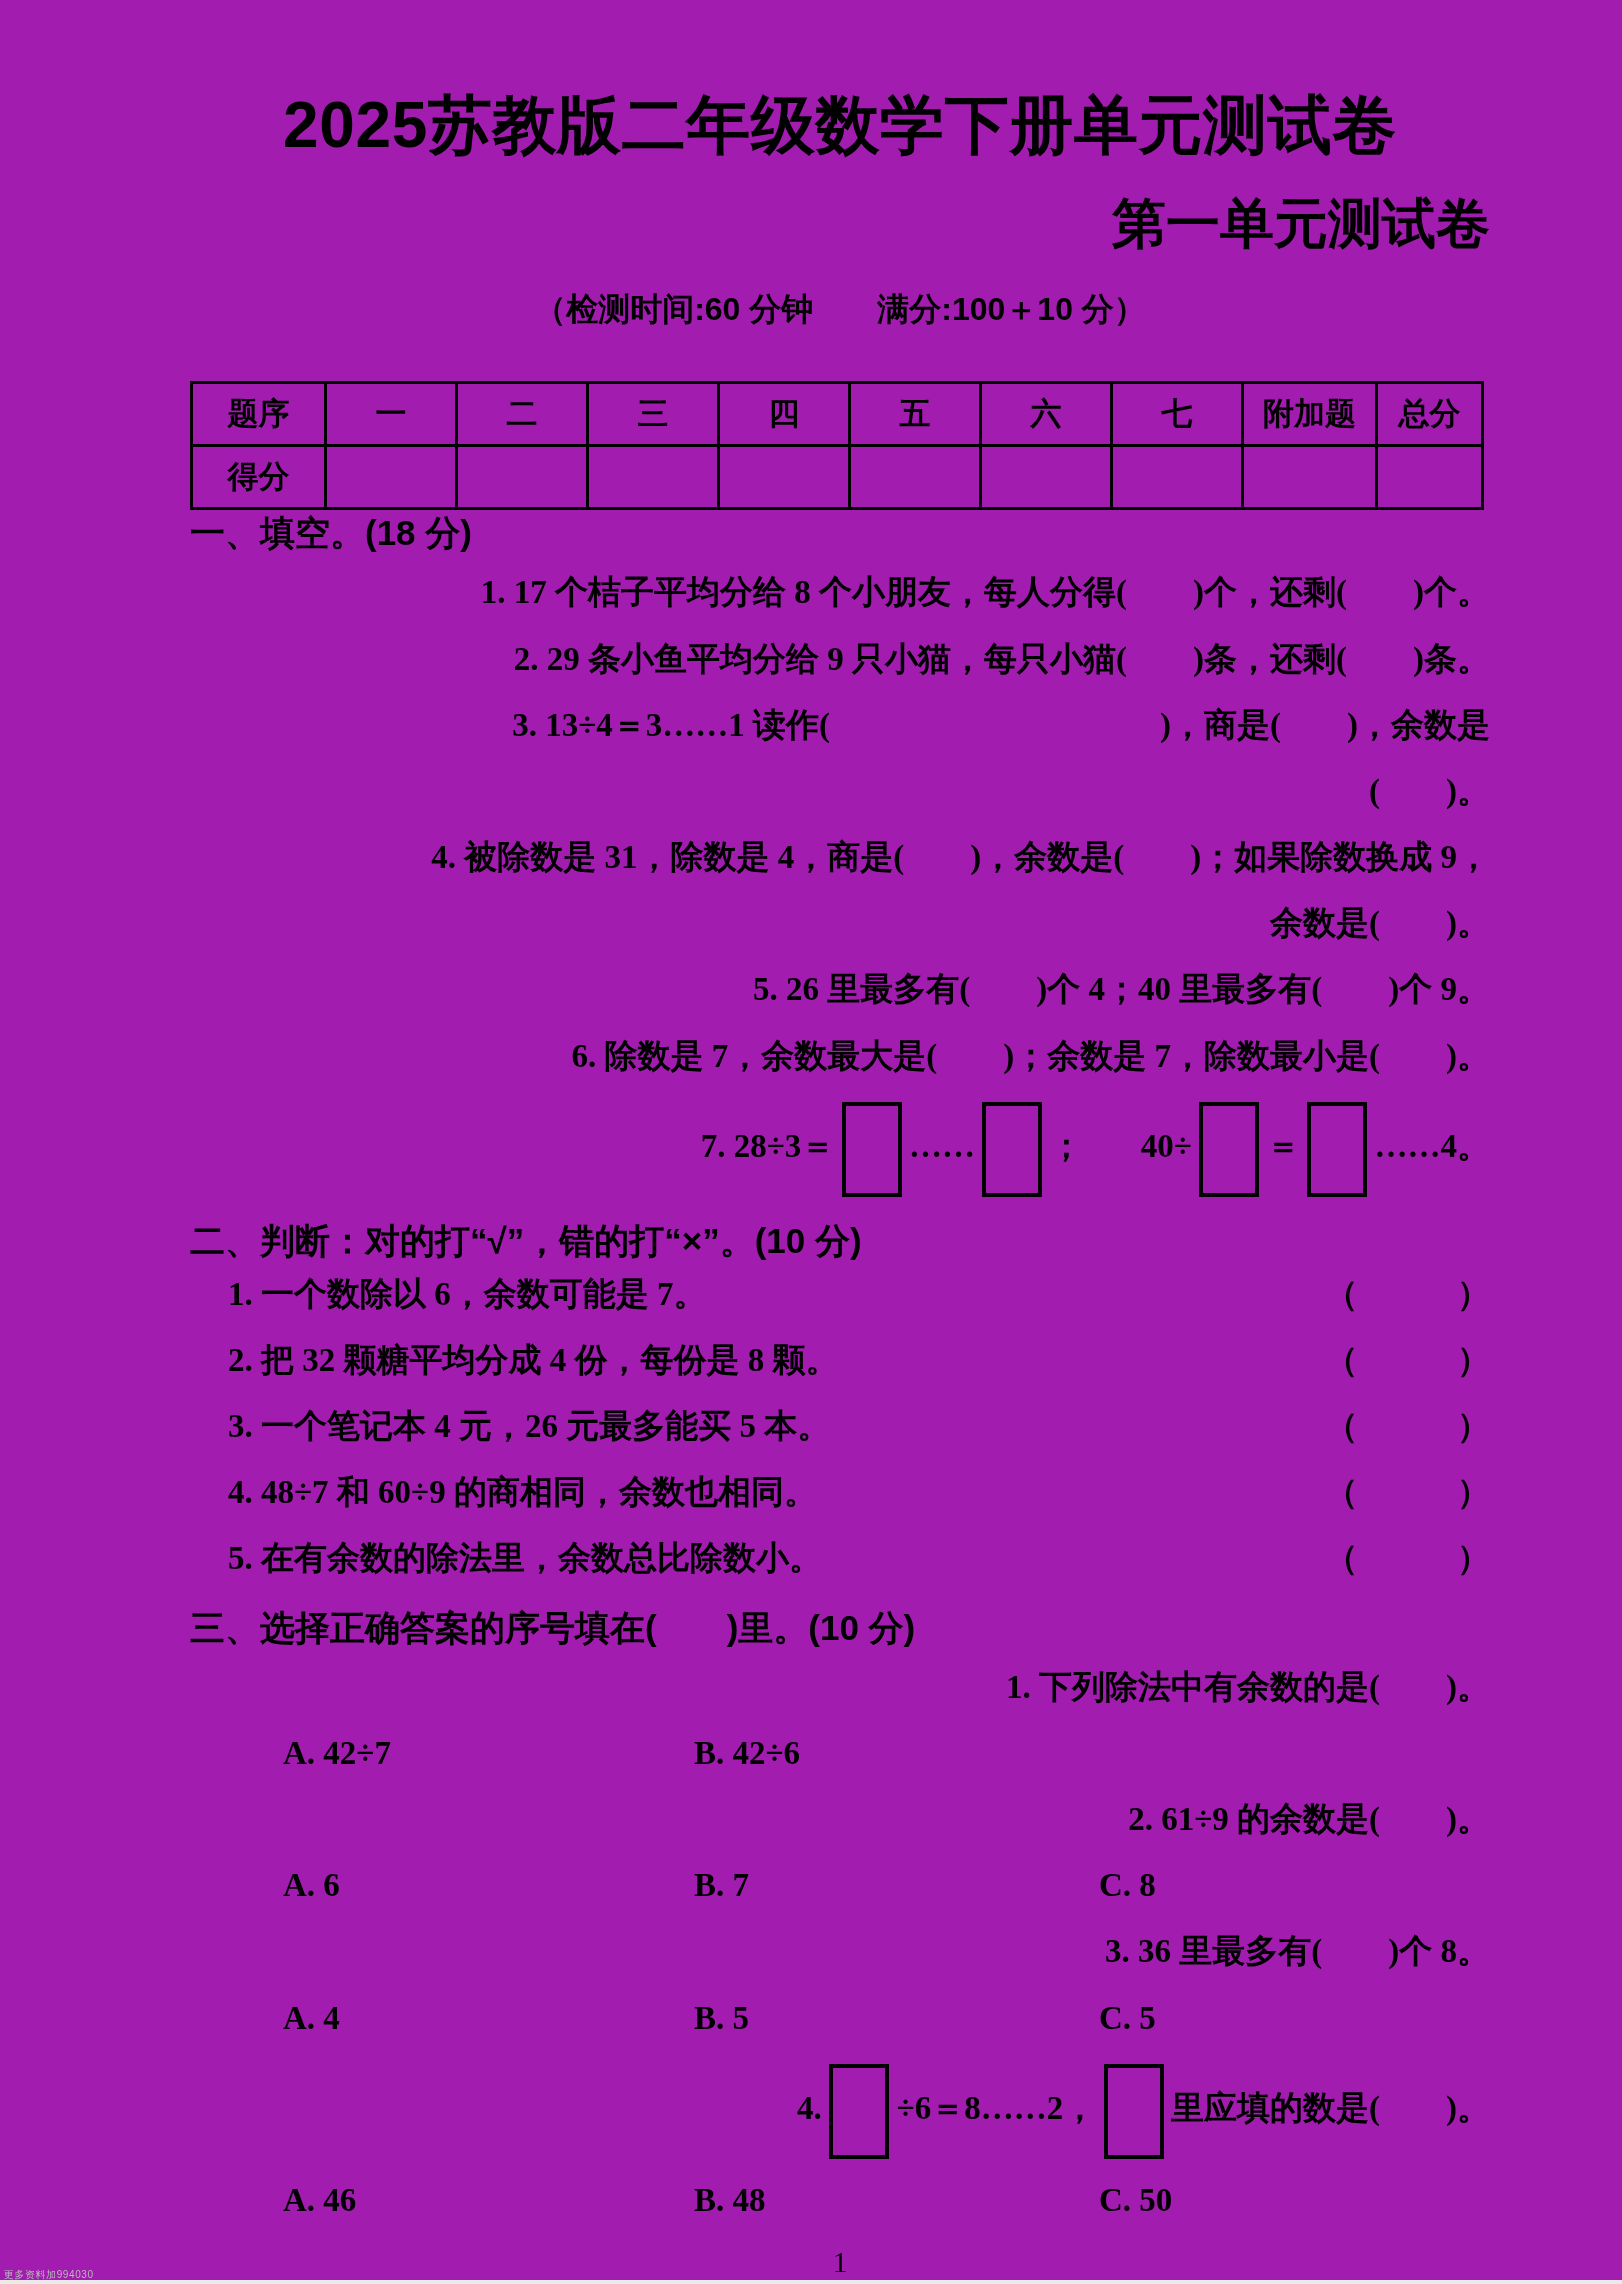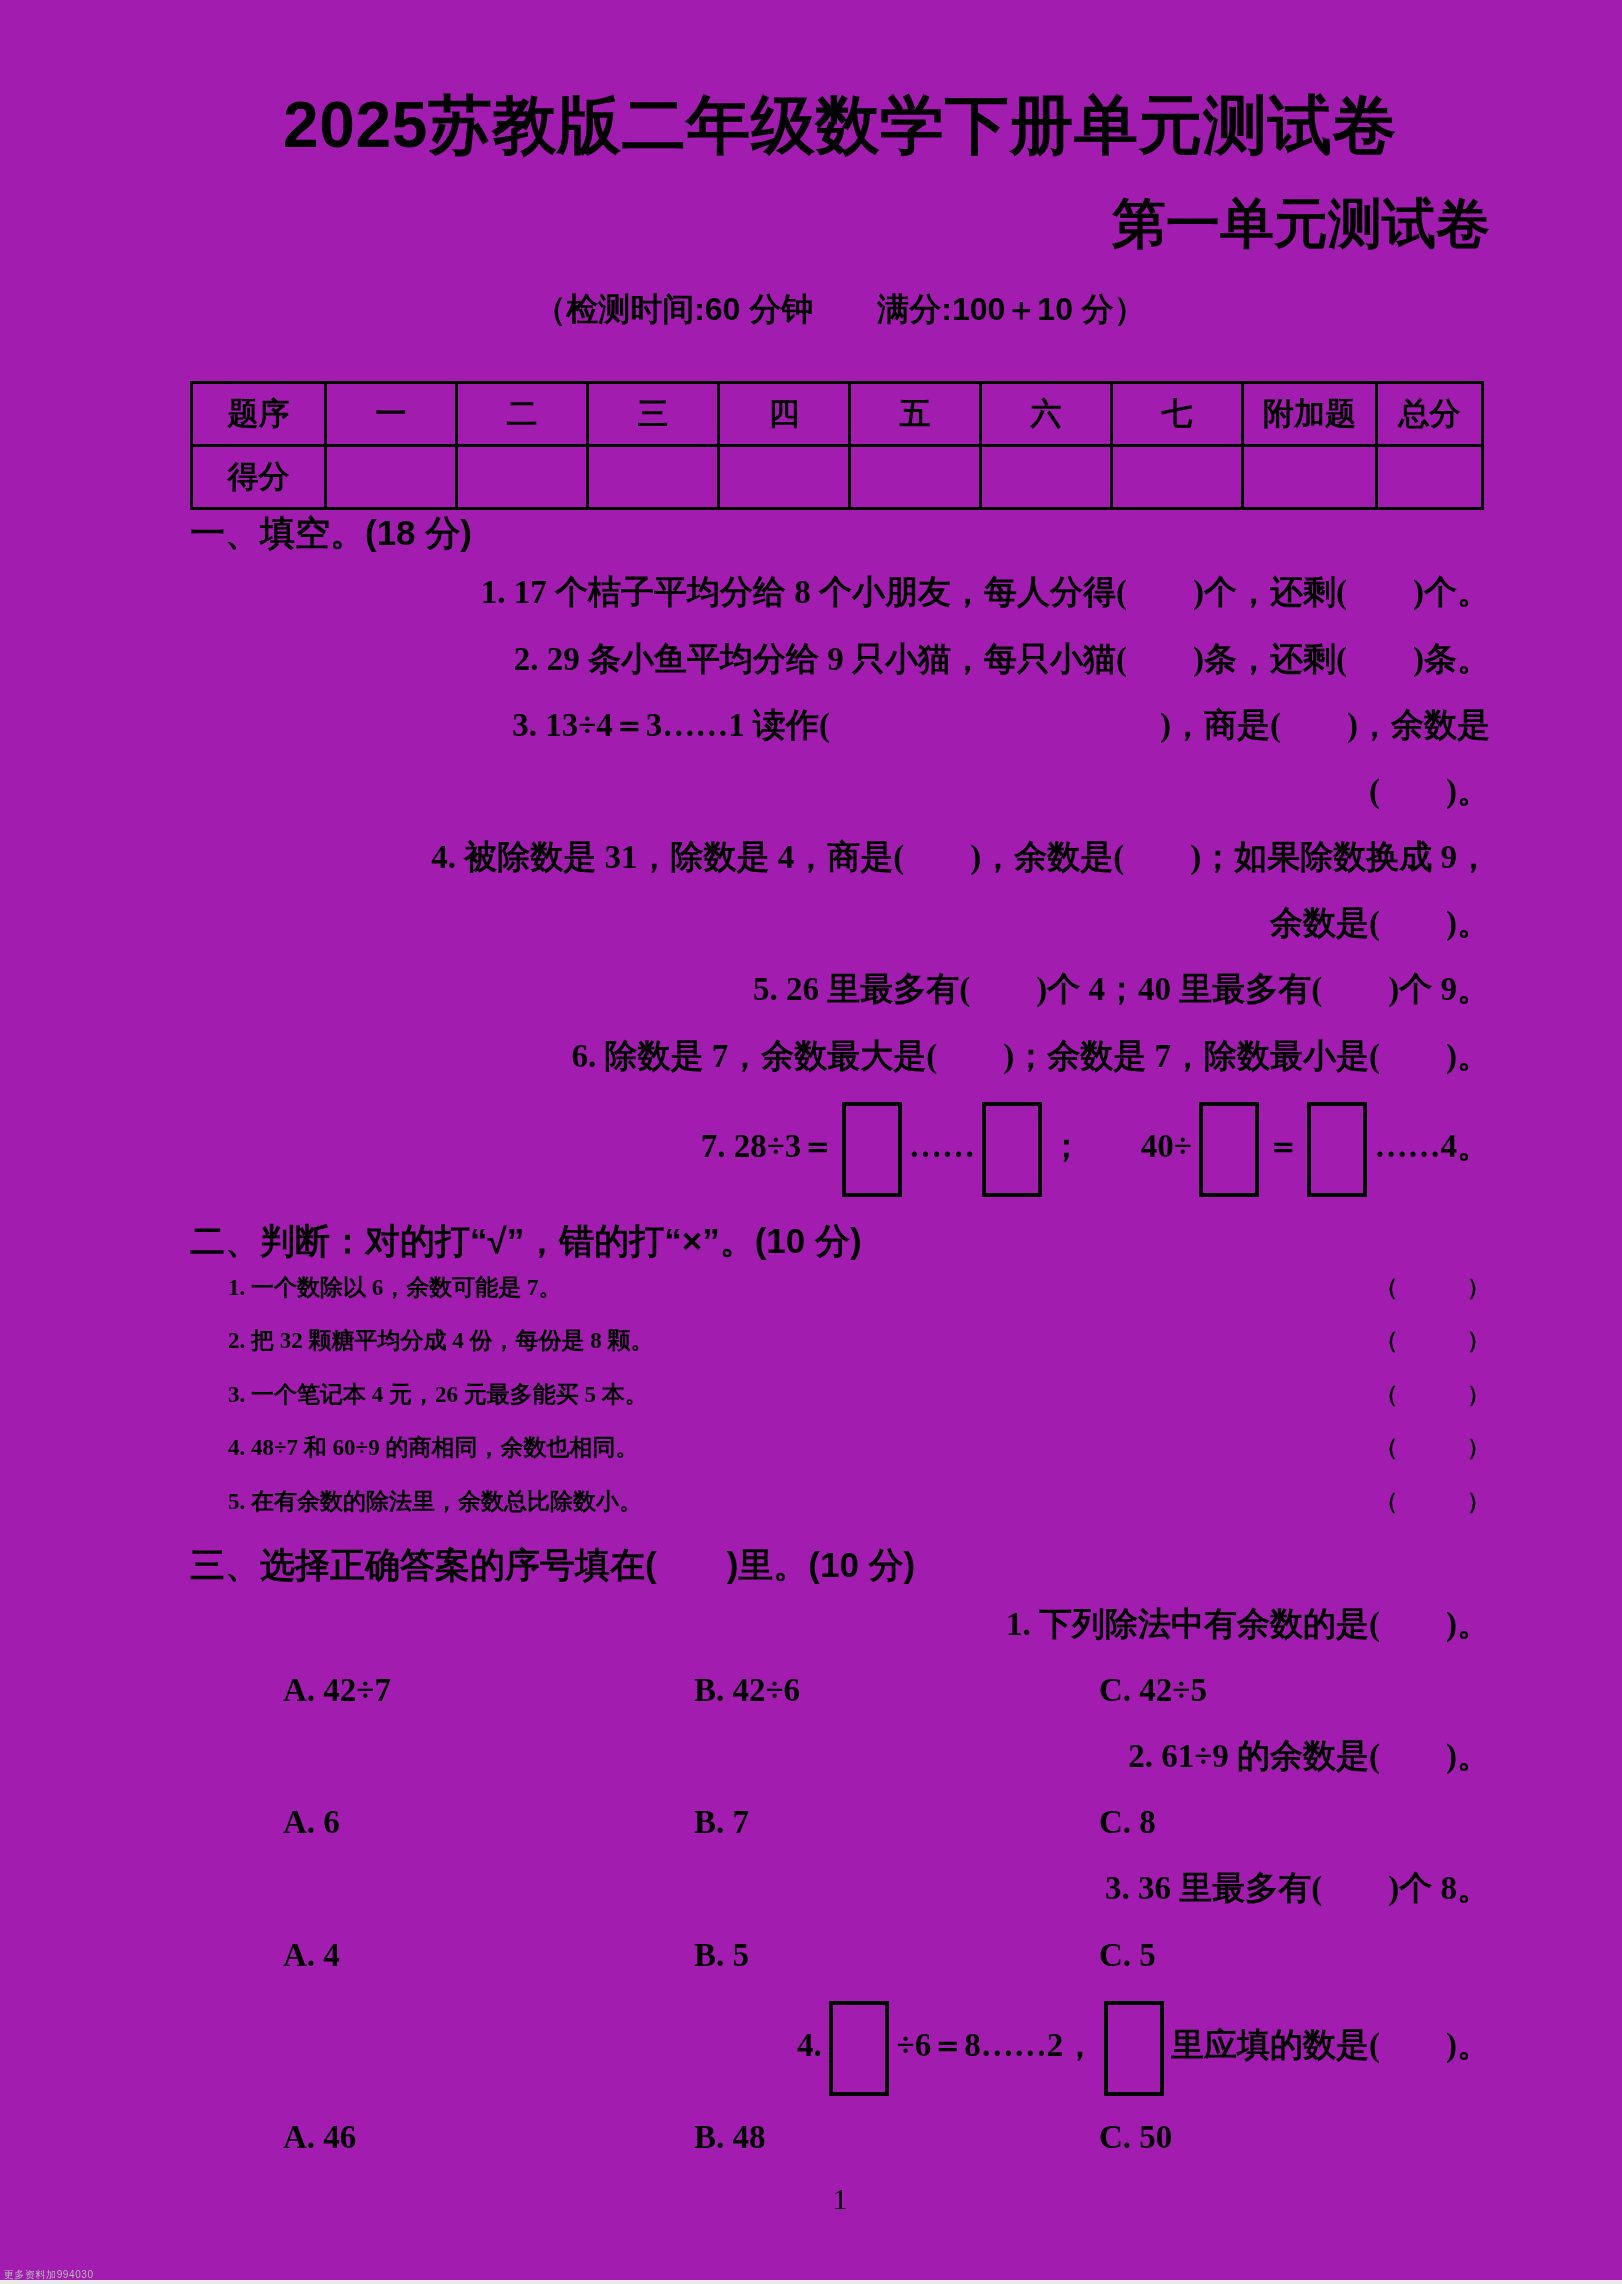--- a/index.html
+++ b/index.html
@@ -78,21 +78,21 @@
     margin:0 7.4px;
   }
   .gap { display:inline-block; width:58px; }
   .qbox { margin-bottom:21px; }
 
   
   .jrow {
     display:flex; justify-content:space-between; align-items:baseline;
     margin:0 0 24.6px 0;
     padding-left:38px;
-    font-size:23px; font-weight:600; line-height:1.26;
+    font-size:33px; font-weight:600; line-height:1.26;
   }
   .jrow.first { margin-top:9.8px; }
   .jparen { white-space:pre; }
 
   
   .opts {
     display:grid;
     grid-template-columns:411px 405px auto;
     margin:0 0 24.6px 0;
     padding-left:93px;
@@ -186,21 +186,20 @@
     <div class="jrow">
       <span>5. 在有余数的除法里，余数总比除数小。</span>
       <span class="jparen">（　　　）</span>
     </div>
 
     <div class="sec tight">三、选择正确答案的序号填在(　　)里。(10 分)</div>
     <p class="q first">1. 下列除法中有余数的是(　　)。</p>
     <div class="opts">
       <span>A. 42÷7</span>
       <span>B. 42÷6</span>
-      <span>C. 42÷5</span>
     </div>
     <p class="q">2. 61÷9 的余数是(　　)。</p>
     <div class="opts">
       <span>A. 6</span>
       <span>B. 7</span>
       <span>C. 8</span>
     </div>
     <p class="q">3. 36 里最多有(　　)个 8。</p>
     <div class="opts">
       <span>A. 4</span>

